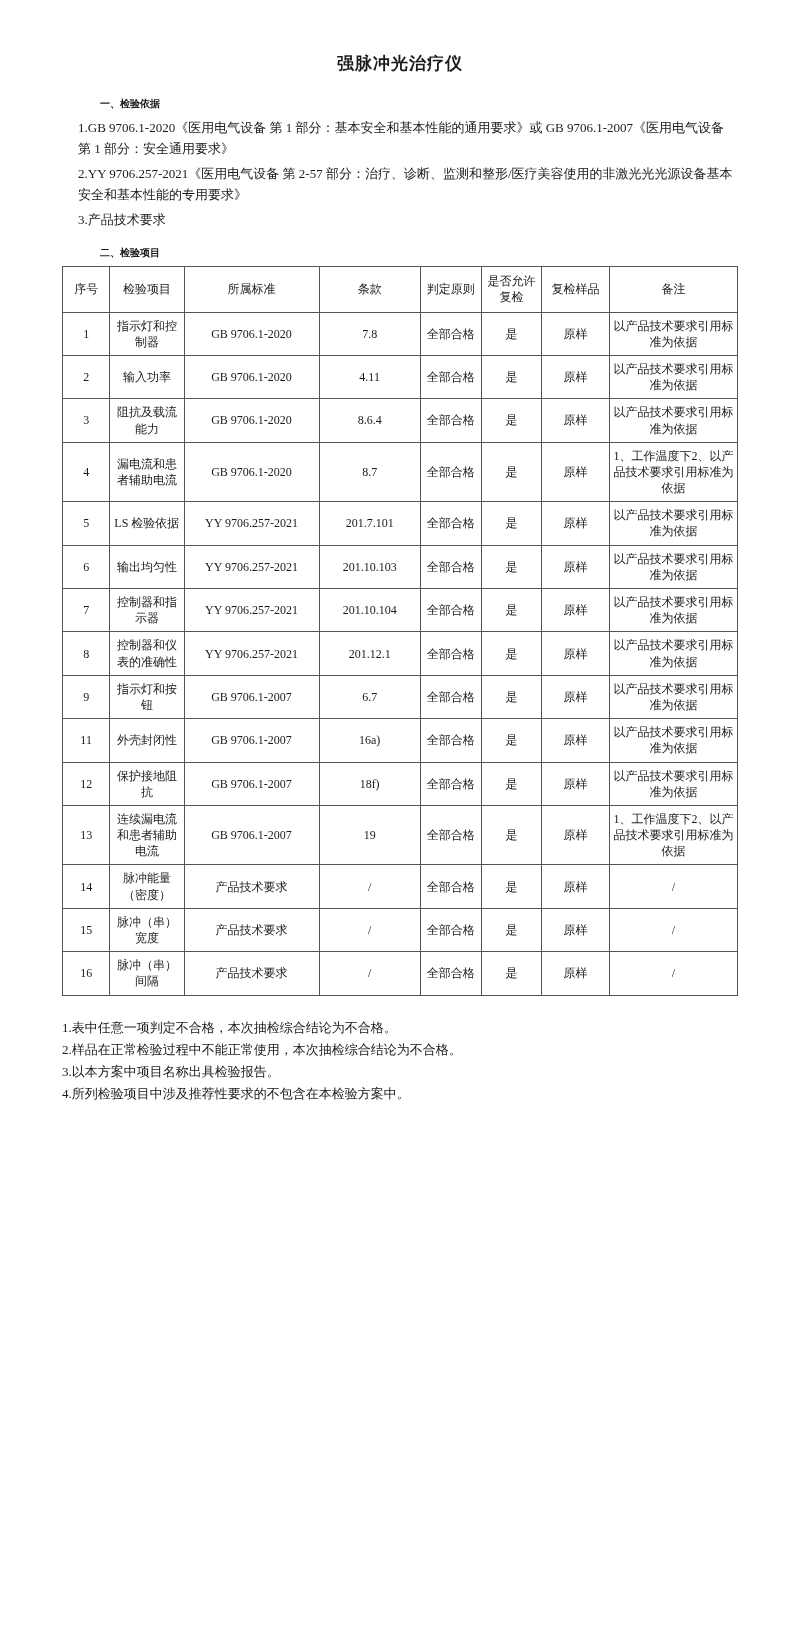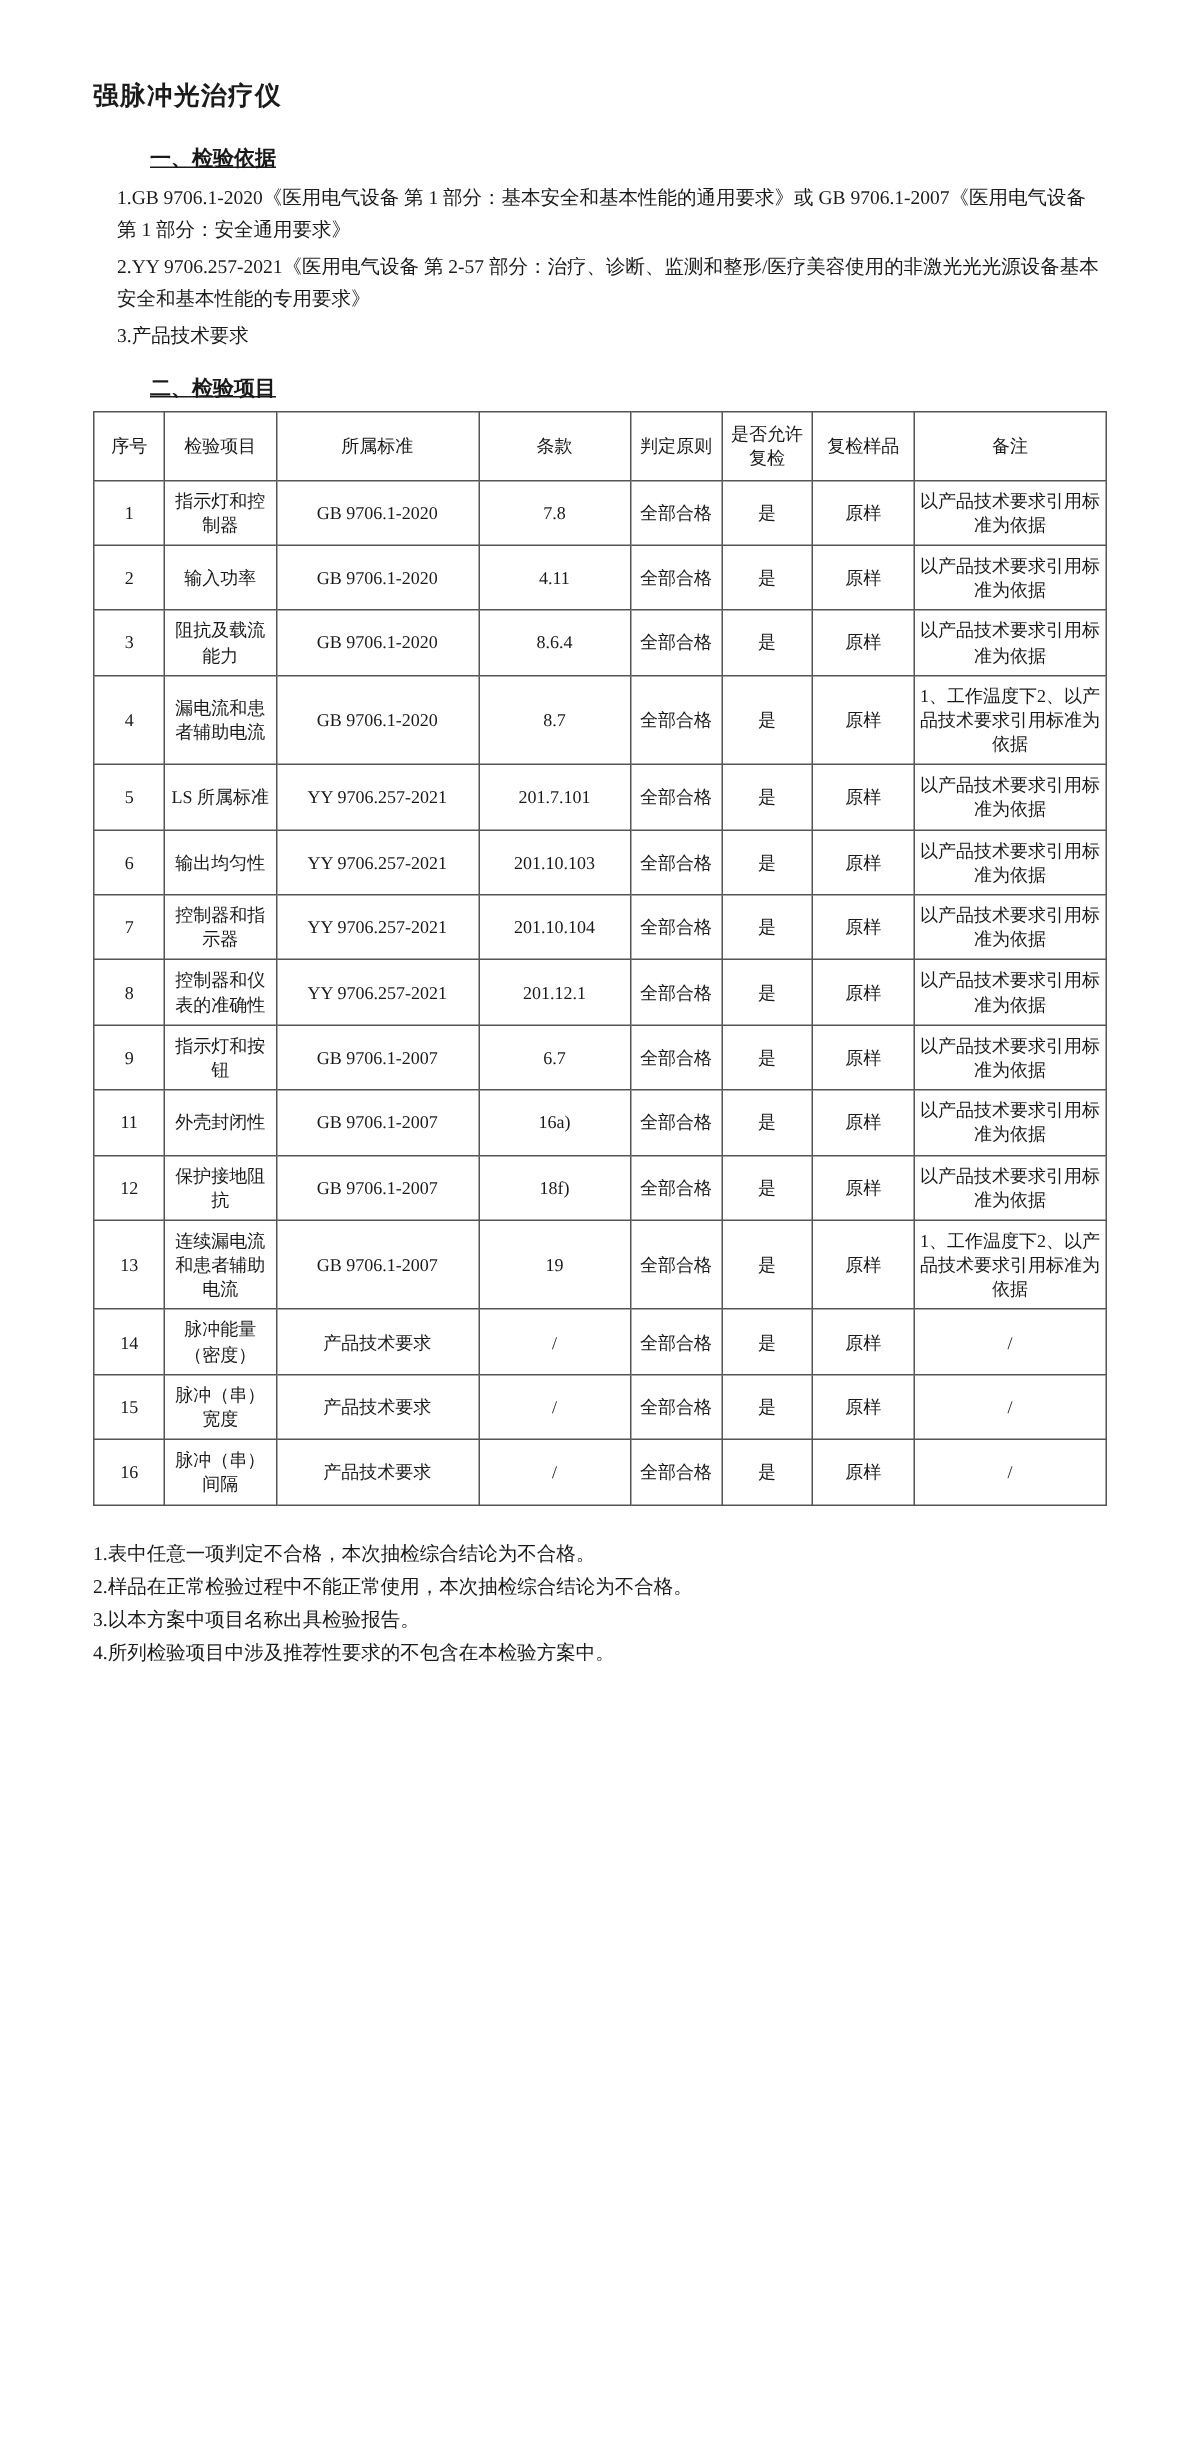--- a/index.html
+++ b/index.html
@@ -15,33 +15,33 @@
   }
   .page {
     width: 800px;
     min-height: 1641px;
     box-sizing: border-box;
     padding: 42px 62px 30px 62px;
     background: #fff;
     position: relative;
   }
   .doc-title {
+    text-align: center;
     font-size: 17px;
     font-weight: bold;
     letter-spacing: 1px;
     margin: 10px 0 22px 0;
     font-family: "Liberation Sans", "DejaVu Sans", sans-serif;
   }
   .section-heading {
-    font-size: 14px;
+    font-size: 10px;
     font-weight: bold;
     margin: 8px 0 6px 0;
     padding-left: 38px;
     font-family: "Liberation Sans", "DejaVu Sans", sans-serif;
-    text-decoration: underline;
   }
   .para {
     font-size: 13px;
     line-height: 1.62;
     margin: 0;
     text-indent: 0;
   }
   .para-block {
     margin-bottom: 4px;
   }
@@ -164,21 +164,21 @@
         <td class="cell-item">漏电流和患者辅助电流</td>
         <td class="cell-std">GB 9706.1-2020</td>
         <td>8.7</td>
         <td>全部合格</td>
         <td>是</td>
         <td>原样</td>
         <td>1、工作温度下2、以产品技术要求引用标准为依据</td>
       </tr>
       <tr>
         <td>5</td>
-        <td class="cell-item">LS 所属标准</td>
+        <td class="cell-item">LS 检验依据</td>
         <td class="cell-std">YY 9706.257-2021</td>
         <td>201.7.101</td>
         <td>全部合格</td>
         <td>是</td>
         <td>原样</td>
         <td>以产品技术要求引用标准为依据</td>
       </tr>
       <tr>
         <td>6</td>
         <td class="cell-item">输出均匀性</td>

